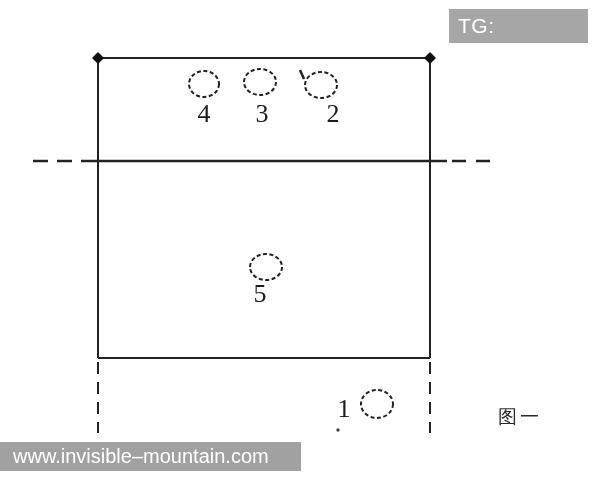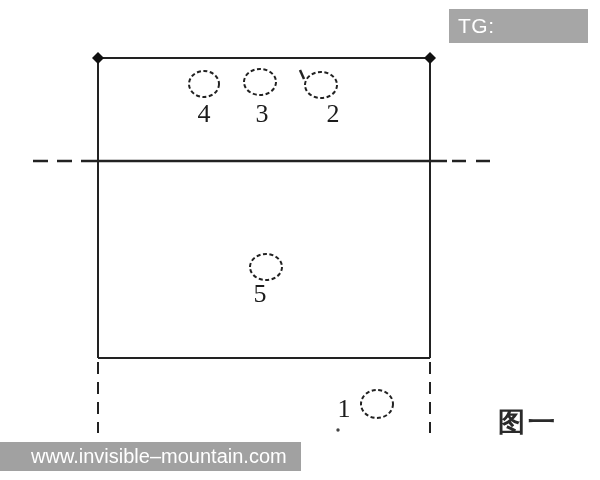--- a/index.html
+++ b/index.html
@@ -42,34 +42,33 @@
   .footer-bar {
     position: absolute;
     left: 0;
     top: 442px;
     width: 301px;
     height: 29px;
     background: var(--footer-bg, #a1a1a1);
     color: #ffffff;
     font-size: 20px;
     line-height: 29px;
-    padding-left: 31px;
+    padding-left: 13px;
     box-sizing: border-box;
     font-family: "Liberation Sans", sans-serif;
   }
   .figure-caption {
     position: absolute;
     left: 498px;
     top: 404px;
-    font-size: 27px;
+    font-size: 19px;
     color: #2a2a2a;
     letter-spacing: 3px;
     font-family: "Liberation Serif", "DejaVu Serif", serif;
     white-space: nowrap;
-    font-weight: bold;
   }
   .spot-label {
     font-family: "Liberation Serif", "DejaVu Serif", serif;
     font-size: 26px;
     fill: #1c1c1c;
   }
 </style>
 </head>
 <body>
 

